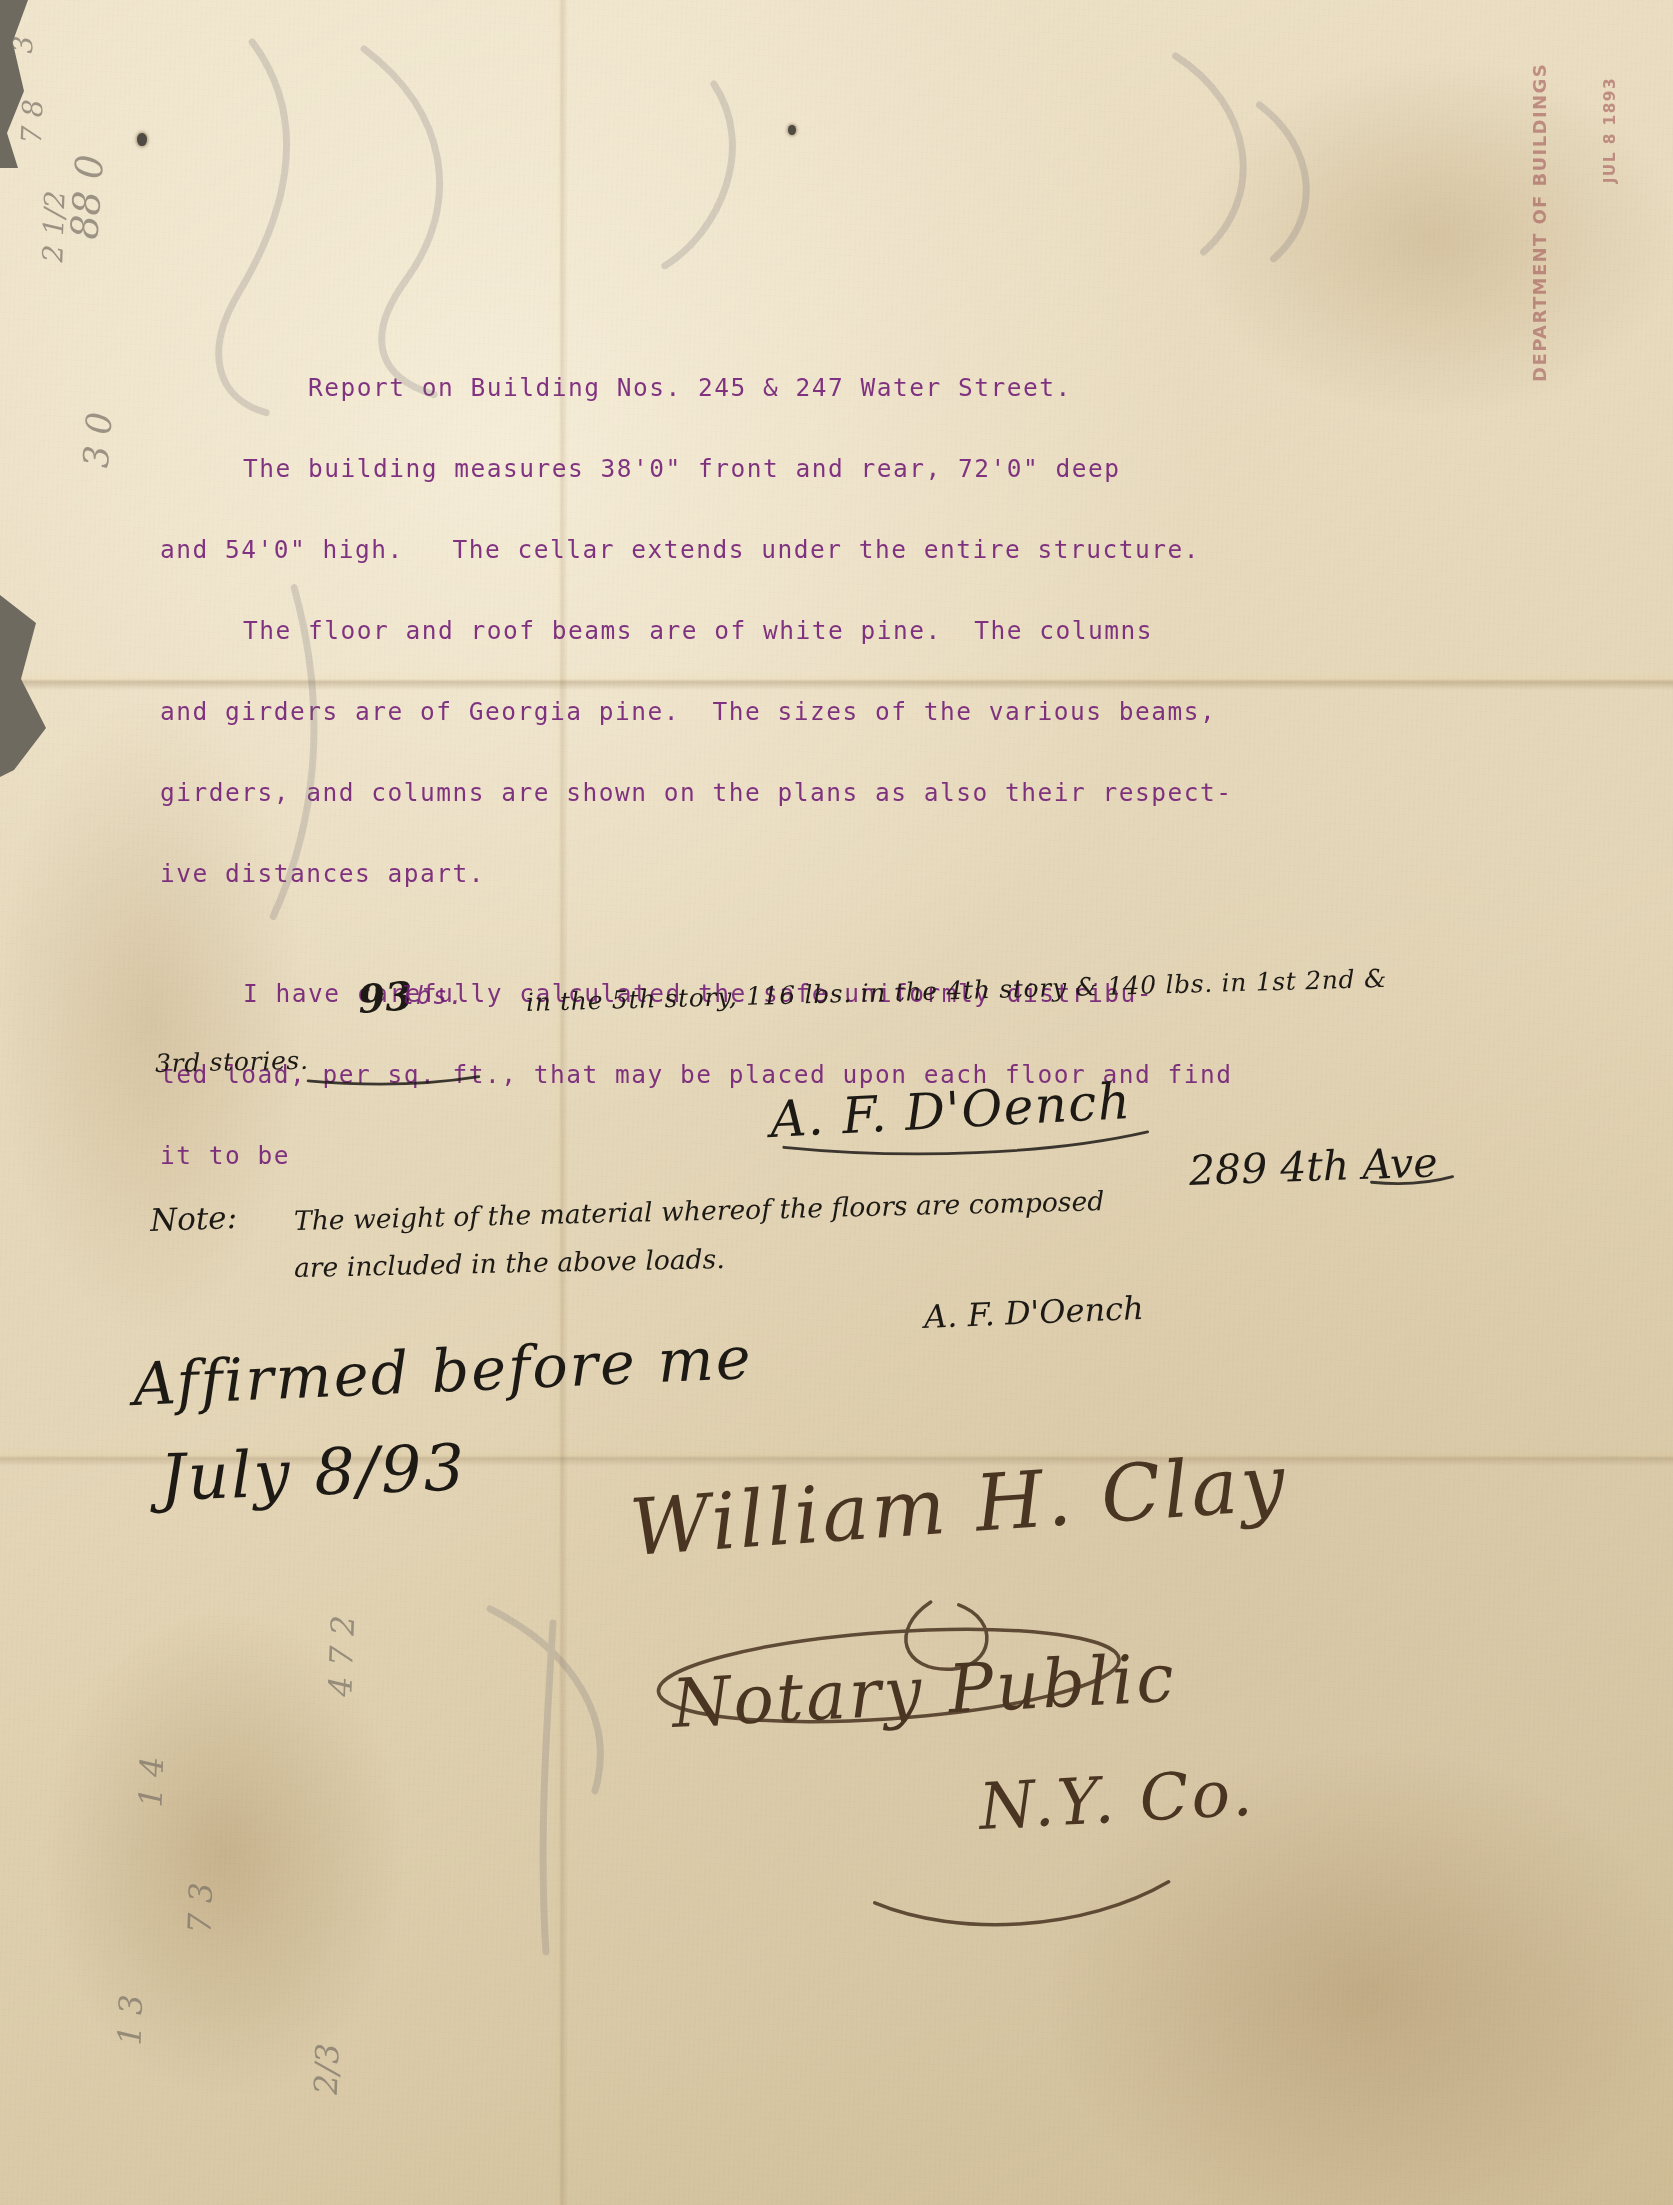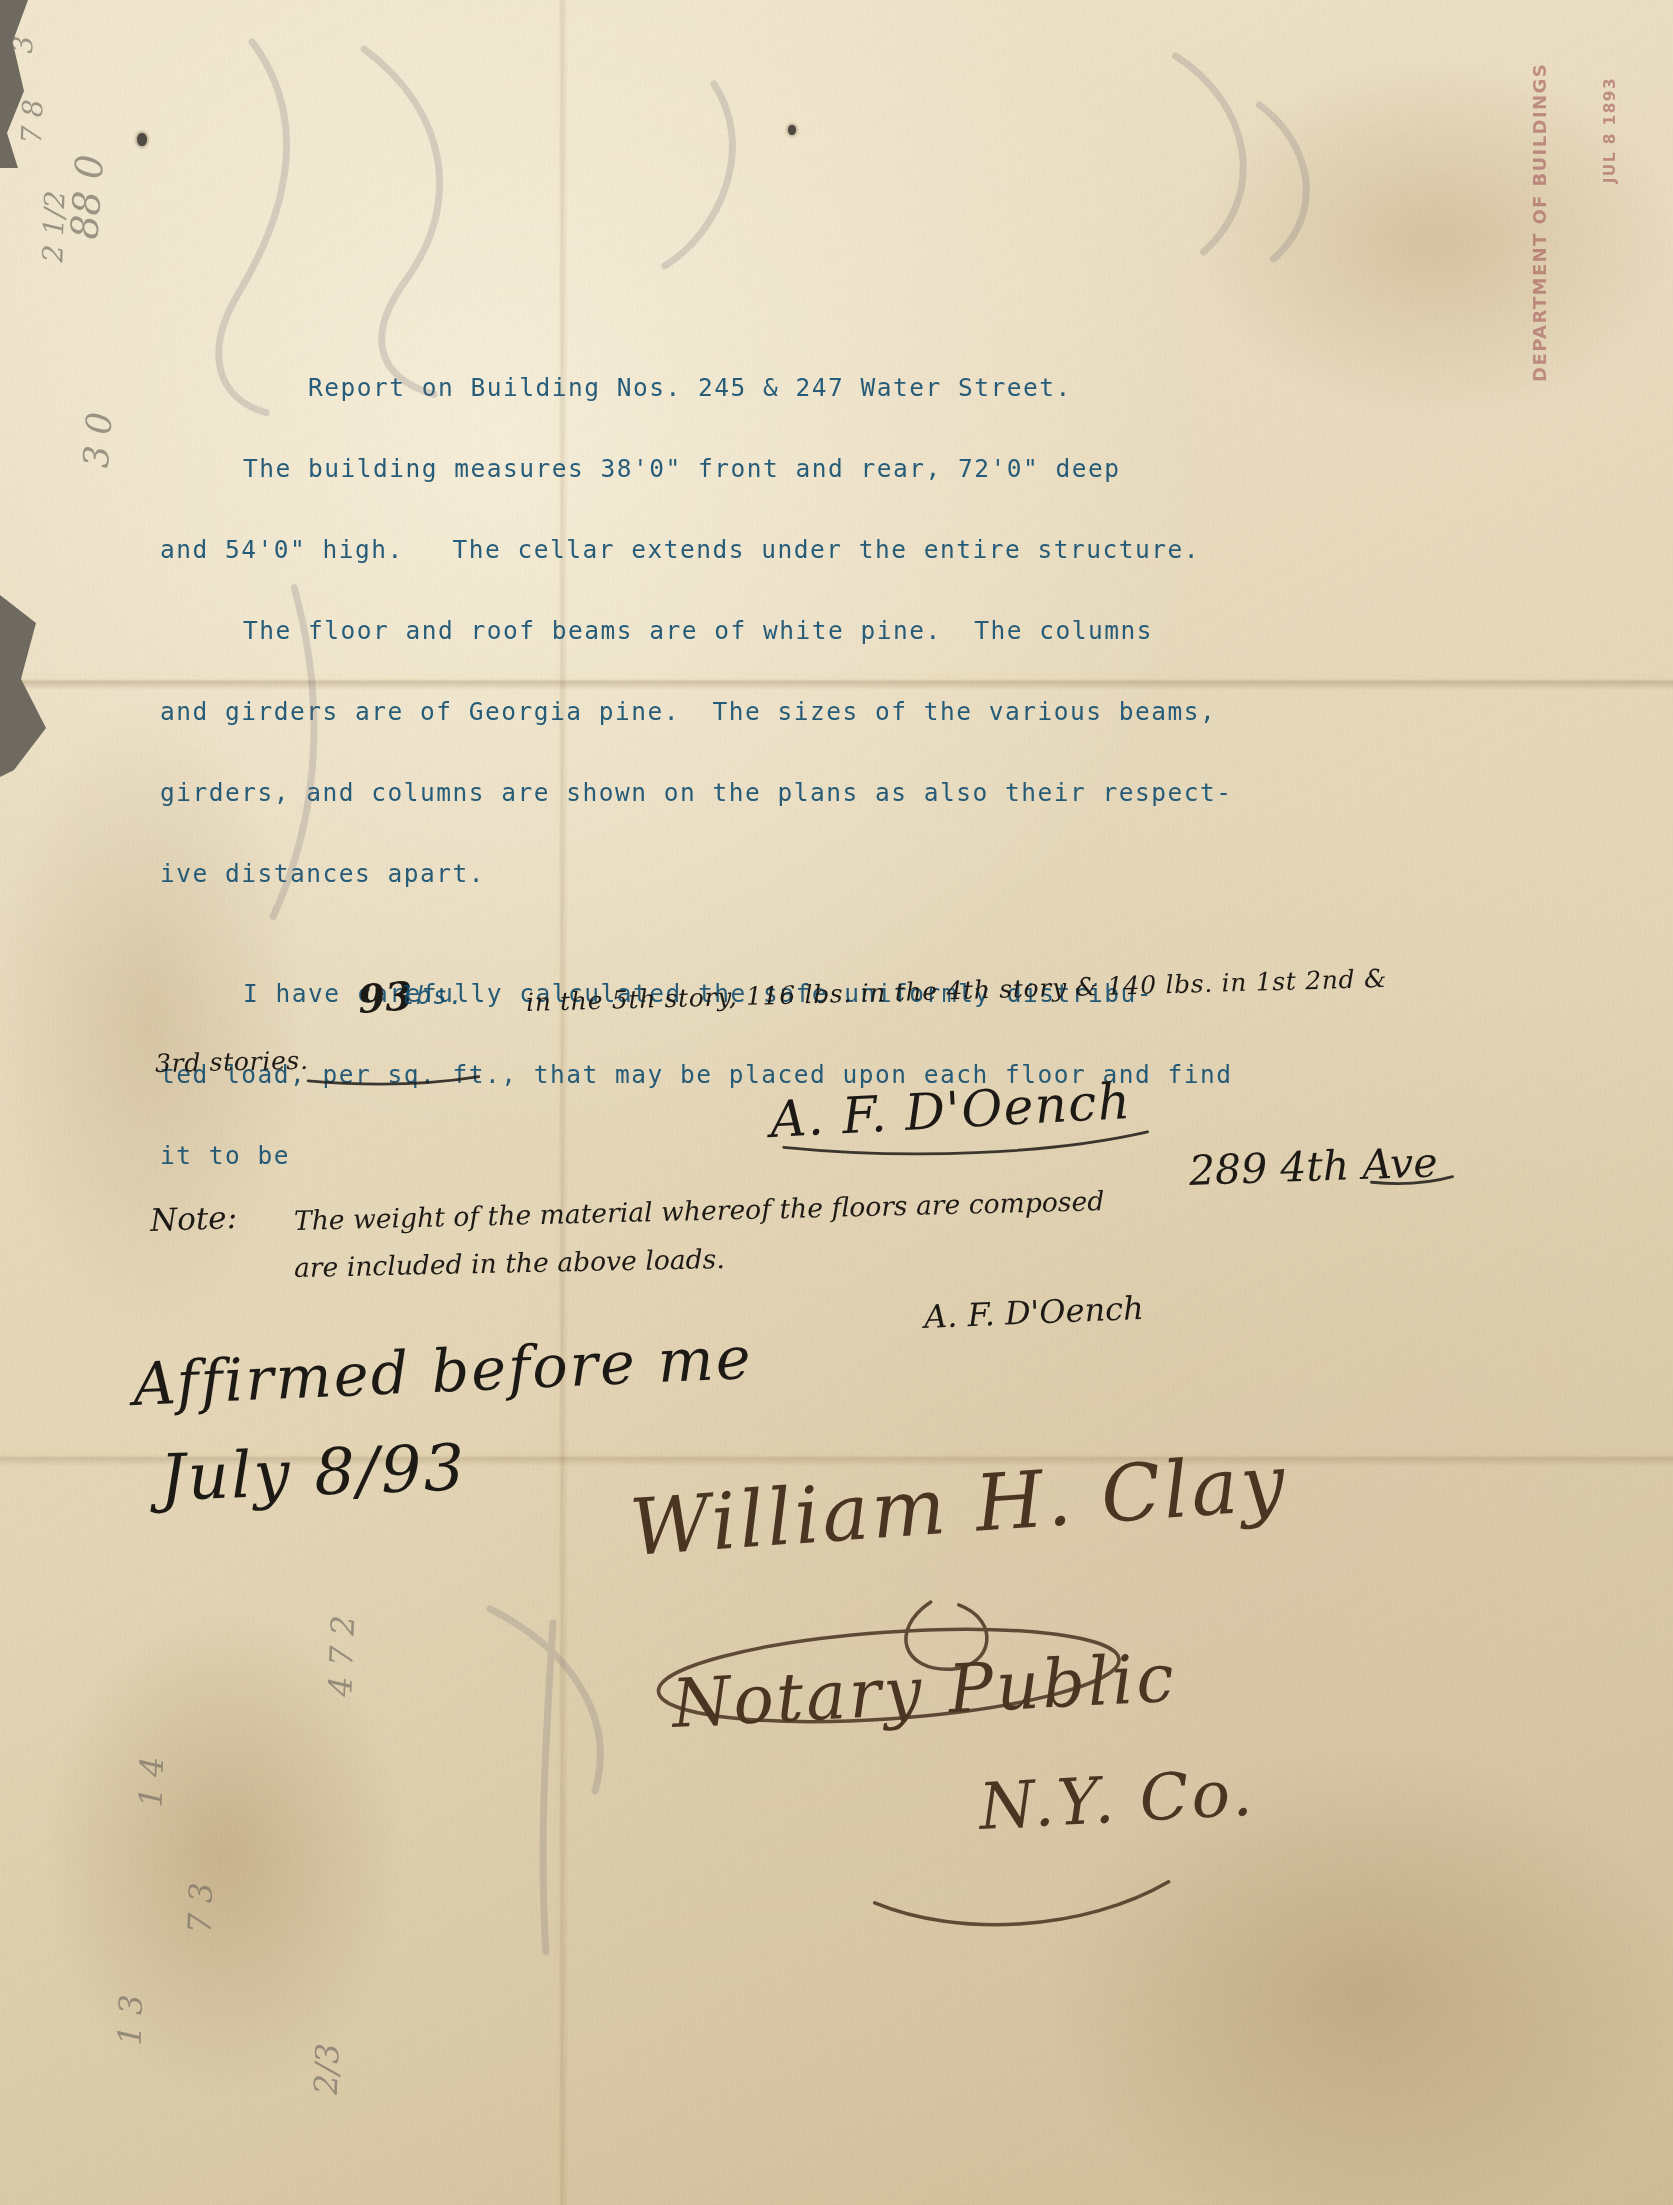--- a/index.html
+++ b/index.html
@@ -66,21 +66,21 @@
     position: absolute;
     background: #6e6a60;
   }
 
   
   .typed {
     position: absolute;
     left: 160px;
     top: 266px;
     width: 1385px;
-    color: #0c4a6e;
+    color: #701a75;
     font-family: "DejaVu Sans Mono", monospace;
     font-size: 24.5px;
     letter-spacing: 1.5px;
     line-height: 81px;
     opacity: .88;
     white-space: pre;
   }
   .typed .ind { padding-left: 83px; }
   .typed .ind2 { padding-left: 148px; }
 

